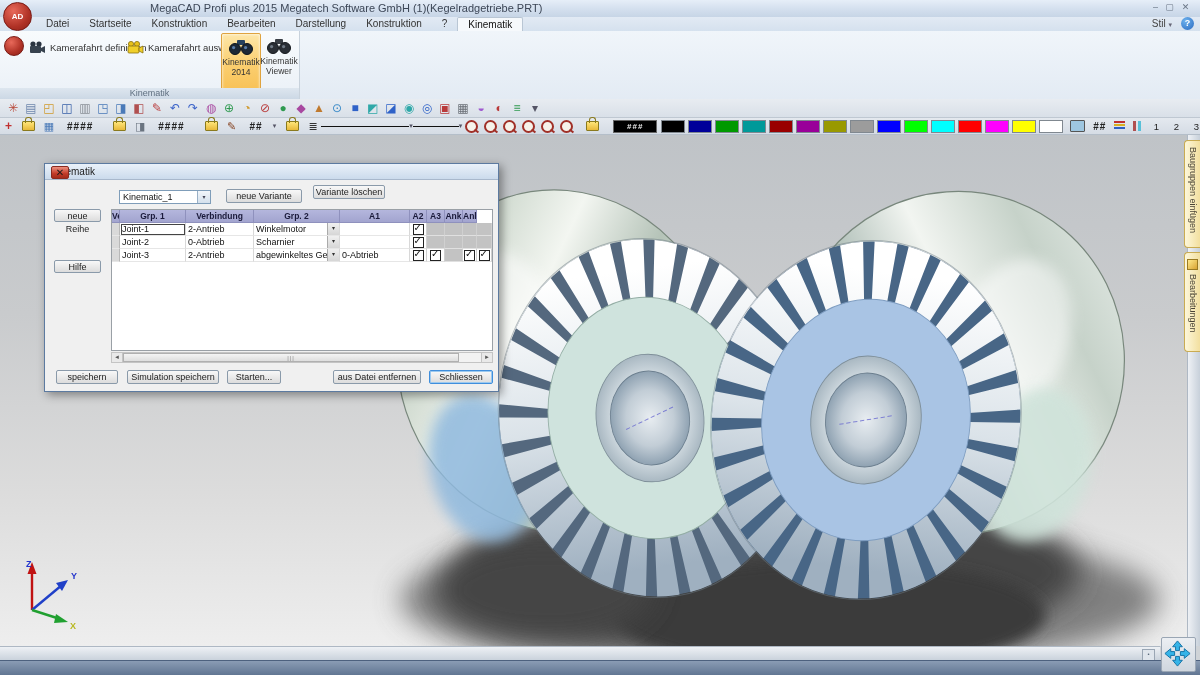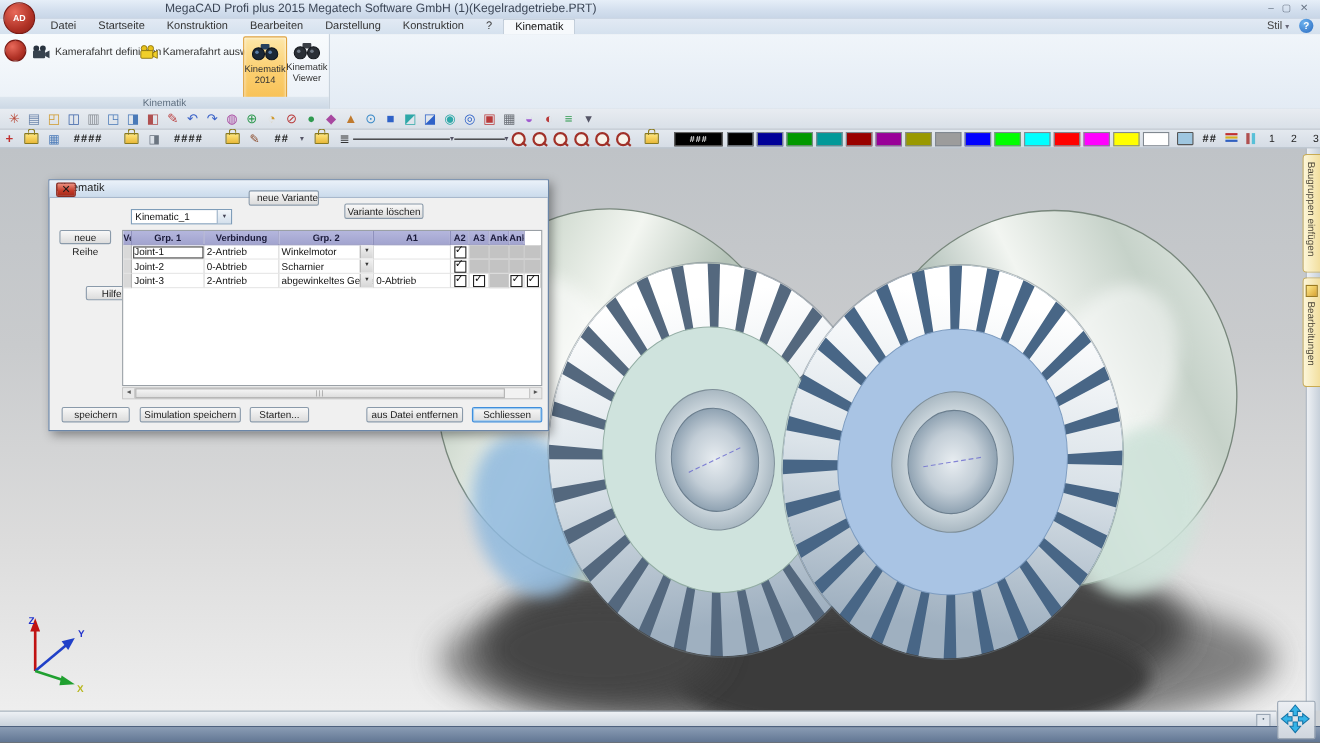--- a/index.html
+++ b/index.html
@@ -123,24 +123,24 @@
     font-size:9px;color:#111;}
   #dlg-title{position:absolute;left:0;top:0;width:100%;height:15px;
     background:linear-gradient(180deg,#eaf1f9,#cbdbec);border-bottom:1px solid #a8b8cc;}
   #dlg-title span{position:absolute;left:6px;top:2px;font-size:10px;color:#1a1a1a;}
   #dlg-close{position:absolute;right:4px;top:2px;width:16px;height:11px;border-radius:2px;
     background:linear-gradient(180deg,#ee9180,#c23a28 60%,#a32a1a);border:1px solid #8a2a20;
     color:#fff;font-size:8px;line-height:11px;text-align:center;cursor:pointer;}
   .btn{position:absolute;height:14px;background:linear-gradient(180deg,#f8f8f8,#dcdcdc);
     border:1px solid #8a9aaa;border-radius:2px;font-size:9px;color:#222;text-align:center;
     line-height:13px;cursor:pointer;box-sizing:border-box;}
-  #b-newvariant{left:181px;top:9px;width:64px;text-align:right;}
+  #b-newvariant{left:181px;top:25px;width:76px;}
   #b-delvariant{left:268px;top:21px;width:72px;}
   #b-newrow{left:9px;top:45px;width:47px;height:13px;}
-  #b-help{left:9px;top:96px;width:47px;height:13px;margin-left:24px;}
+  #b-help{left:9px;top:96px;width:47px;height:13px;}
   #b-save{left:11px;top:206px;width:62px;}
   #b-savesim{left:82px;top:206px;width:92px;text-align:center;}
   #b-start{left:182px;top:206px;width:54px;}
   #b-remove{left:288px;top:206px;width:88px;}
   #b-close{left:384px;top:206px;width:64px;border:1px solid #3f8edc;
     box-shadow:0 0 0 1px #9cc9ef inset;}
   #combo{position:absolute;left:74px;top:26px;width:92px;height:14px;background:#fff;
     border:1px solid #7f9db9;box-sizing:border-box;cursor:pointer;}
   #combo .val{position:absolute;left:3px;top:1px;font-size:9px;}
   .combo-arrow{position:absolute;right:0;top:0;width:12px;height:100%;

